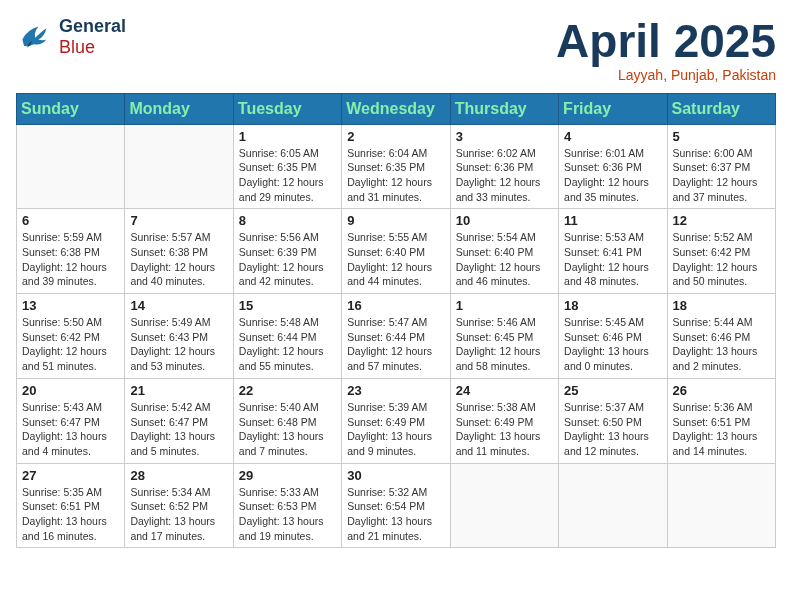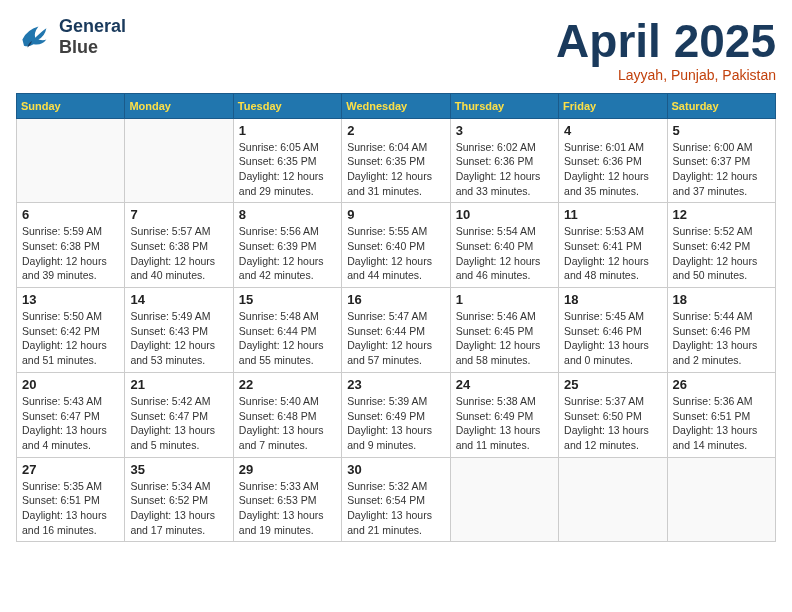--- a/index.html
+++ b/index.html
@@ -39,24 +39,24 @@
       font-size: 14px;
       color: #c2410c;
     }
     table {
       width: 100%;
       border-collapse: collapse;
       font-size: 11px;
     }
     thead th {
       background: #2176ae;
-      color: #fde047;
+      color: #86efac;
       padding: 6px 4px;
       text-align: left;
-      font-size: 11px;
+      font-size: 16px;
       font-weight: bold;
       border: 1px solid #1a5a8a;
     }
     td {
       border: 1px solid #ccc;
       vertical-align: top;
       padding: 4px 5px;
       width: calc(100% / 7);
       min-height: 80px;
       height: 80px;
@@ -84,21 +84,21 @@
 <body>
 
 <div class="header">
   <div class="logo">
     <svg class="logo-bird" viewBox="0 0 40 34" xmlns="http://www.w3.org/2000/svg">
       <path d="M8 20 Q14 8 28 4 Q22 12 24 18 Q32 10 38 6 Q36 16 28 20 Q34 22 38 20 Q32 28 22 26 Q16 30 10 28 Z" fill="#2176ae"></path>
       <path d="M20 22 Q18 28 14 30 Q16 24 20 22Z" fill="#1a3a5c"></path>
     </svg>
     <div>
       <div style="font-size:18px;font-weight:bold;color:#1a3a5c;">General</div>
-      <div style="font-size:18px;font-weight:bold;color:#404040;">Blue</div>
+      <div style="font-size:18px;font-weight:normal;color:#b91c1c;">Blue</div>
     </div>
   </div>
   <div class="title-block">
     <div class="month-title">April 2025</div>
     <div class="location">Layyah, Punjab, Pakistan</div>
   </div>
 </div>
 
 <table>
   <thead>
@@ -280,21 +280,21 @@
       </td>
       </tr>
       <tr>
         <td>
         <span class="day-num">27</span>
         <div class="day-detail">
           Sunrise: 5:35 AM<br>Sunset: 6:51 PM<br>Daylight: 13 hours and 16 minutes.
         </div>
       </td>
         <td>
-        <span class="day-num">35</span>
+        <span class="day-num">28</span>
         <div class="day-detail">
           Sunrise: 5:34 AM<br>Sunset: 6:52 PM<br>Daylight: 13 hours and 17 minutes.
         </div>
       </td>
         <td>
         <span class="day-num">29</span>
         <div class="day-detail">
           Sunrise: 5:33 AM<br>Sunset: 6:53 PM<br>Daylight: 13 hours and 19 minutes.
         </div>
       </td>

